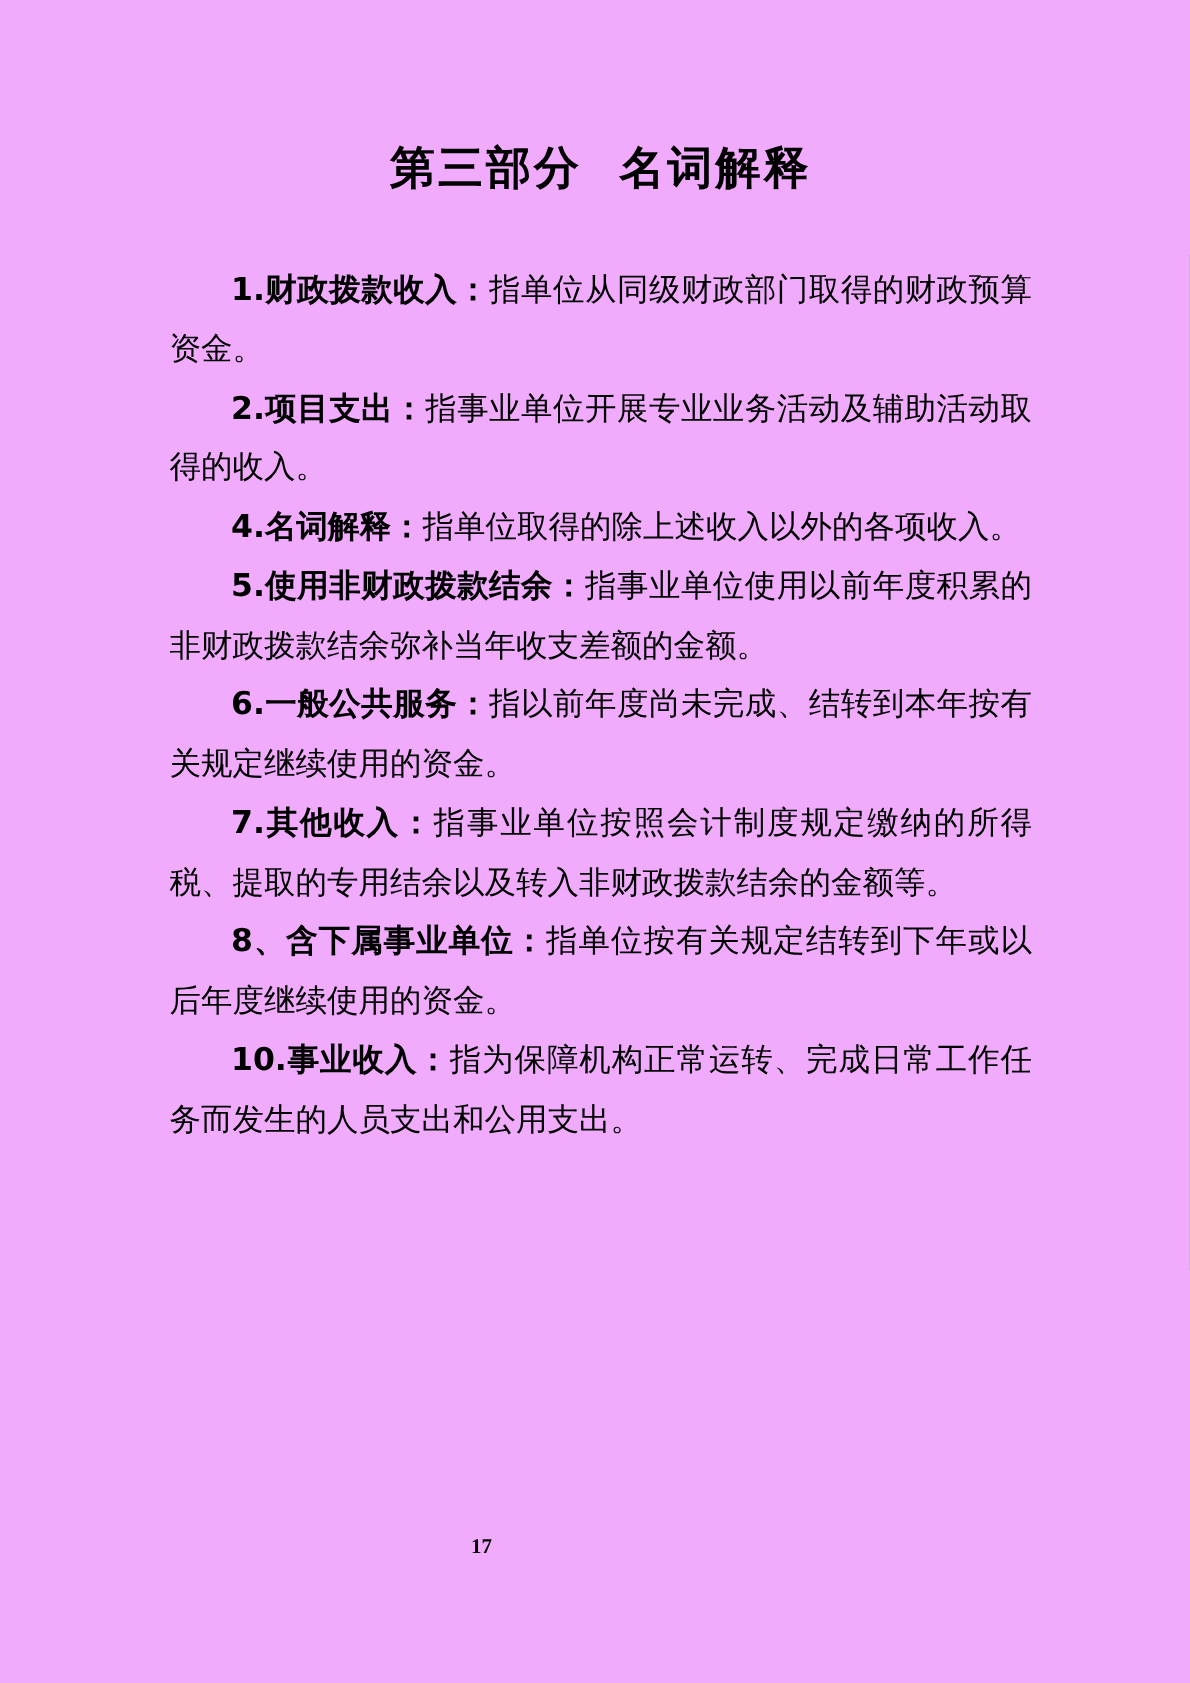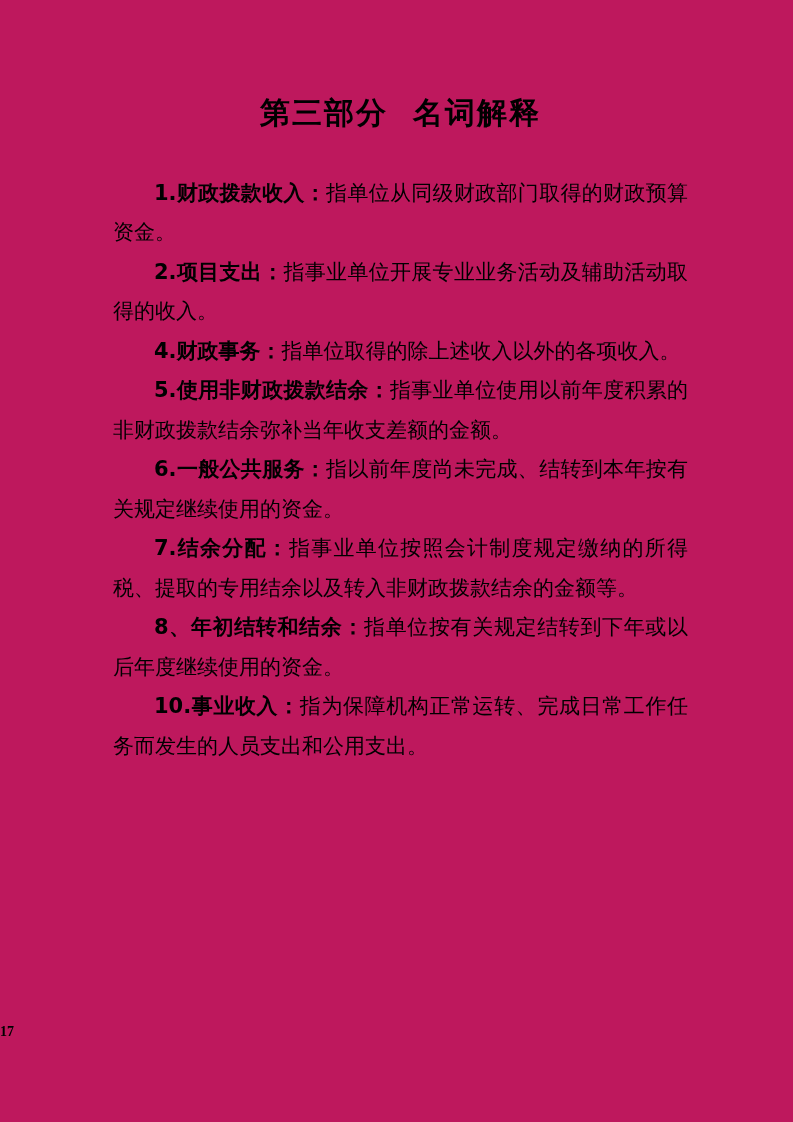--- a/index.html
+++ b/index.html
@@ -3,21 +3,21 @@
 <meta charset="utf-8">
 <style>
   html, body {
     margin: 0;
     padding: 0;
     background: #b8b8b8;
   }
   .page {
     width: 793px;
     height: 1122px;
-    background: #be185d;
+    background: #f0abfc;
     position: relative;
     margin: 0 auto;
     overflow: hidden;
     box-sizing: border-box;
     font-family: "Liberation Serif", "DejaVu Serif", serif;
     color: #000000;
   }
   .content {
     position: absolute;
     left: 113px;
@@ -50,37 +50,37 @@
     margin-top: 43px;
   }
   .term {
     font-weight: bold;
   }
   .page-number {
     position: absolute;
     bottom: 82px;
     left: 0;
     width: 642px;
-    text-align: left;
+    text-align: center;
     font-size: 14px;
     font-family: "Liberation Serif", "DejaVu Serif", serif;
     font-weight: bold;
   }
 </style>
 </head>
 <body>
 
 <div class="page">
   <div class="content">
     <h1 class="doc-title">第三部分  名词解释</h1>
     <div id="paragraphs">
         <p class="para first-para"><span class="term">1.</span><span class="term">财政拨款收入</span><span class="term">：</span><span>指单位从同级财政部门取得的财政预算资金。</span></p>
         <p class="para"><span class="term">2.</span><span class="term">项目支出</span><span class="term">：</span><span>指事业单位开展专业业务活动及辅助活动取得的收入。</span></p>
-        <p class="para"><span class="term">4.</span><span class="term">财政事务</span><span class="term">：</span><span>指单位取得的除上述收入以外的各项收入。</span></p>
+        <p class="para"><span class="term">4.</span><span class="term">名词解释</span><span class="term">：</span><span>指单位取得的除上述收入以外的各项收入。</span></p>
         <p class="para"><span class="term">5.</span><span class="term">使用非财政拨款结余</span><span class="term">：</span><span>指事业单位使用以前年度积累的非财政拨款结余弥补当年收支差额的金额。</span></p>
         <p class="para"><span class="term">6.</span><span class="term">一般公共服务</span><span class="term">：</span><span>指以前年度尚未完成、结转到本年按有关规定继续使用的资金。</span></p>
-        <p class="para"><span class="term">7.</span><span class="term">结余分配</span><span class="term">：</span><span>指事业单位按照会计制度规定缴纳的所得税、提取的专用结余以及转入非财政拨款结余的金额等。</span></p>
-        <p class="para"><span class="term">8、</span><span class="term">年初结转和结余</span><span class="term">：</span><span>指单位按有关规定结转到下年或以后年度继续使用的资金。</span></p>
+        <p class="para"><span class="term">7.</span><span class="term">其他收入</span><span class="term">：</span><span>指事业单位按照会计制度规定缴纳的所得税、提取的专用结余以及转入非财政拨款结余的金额等。</span></p>
+        <p class="para"><span class="term">8、</span><span class="term">含下属事业单位</span><span class="term">：</span><span>指单位按有关规定结转到下年或以后年度继续使用的资金。</span></p>
         <p class="para"><span class="term">10.</span><span class="term">事业收入</span><span class="term">：</span><span>指为保障机构正常运转、完成日常工作任务而发生的人员支出和公用支出。</span></p>
       </div>
   </div>
   <div class="page-number">17</div>
 </div>
 
 </body></html>

